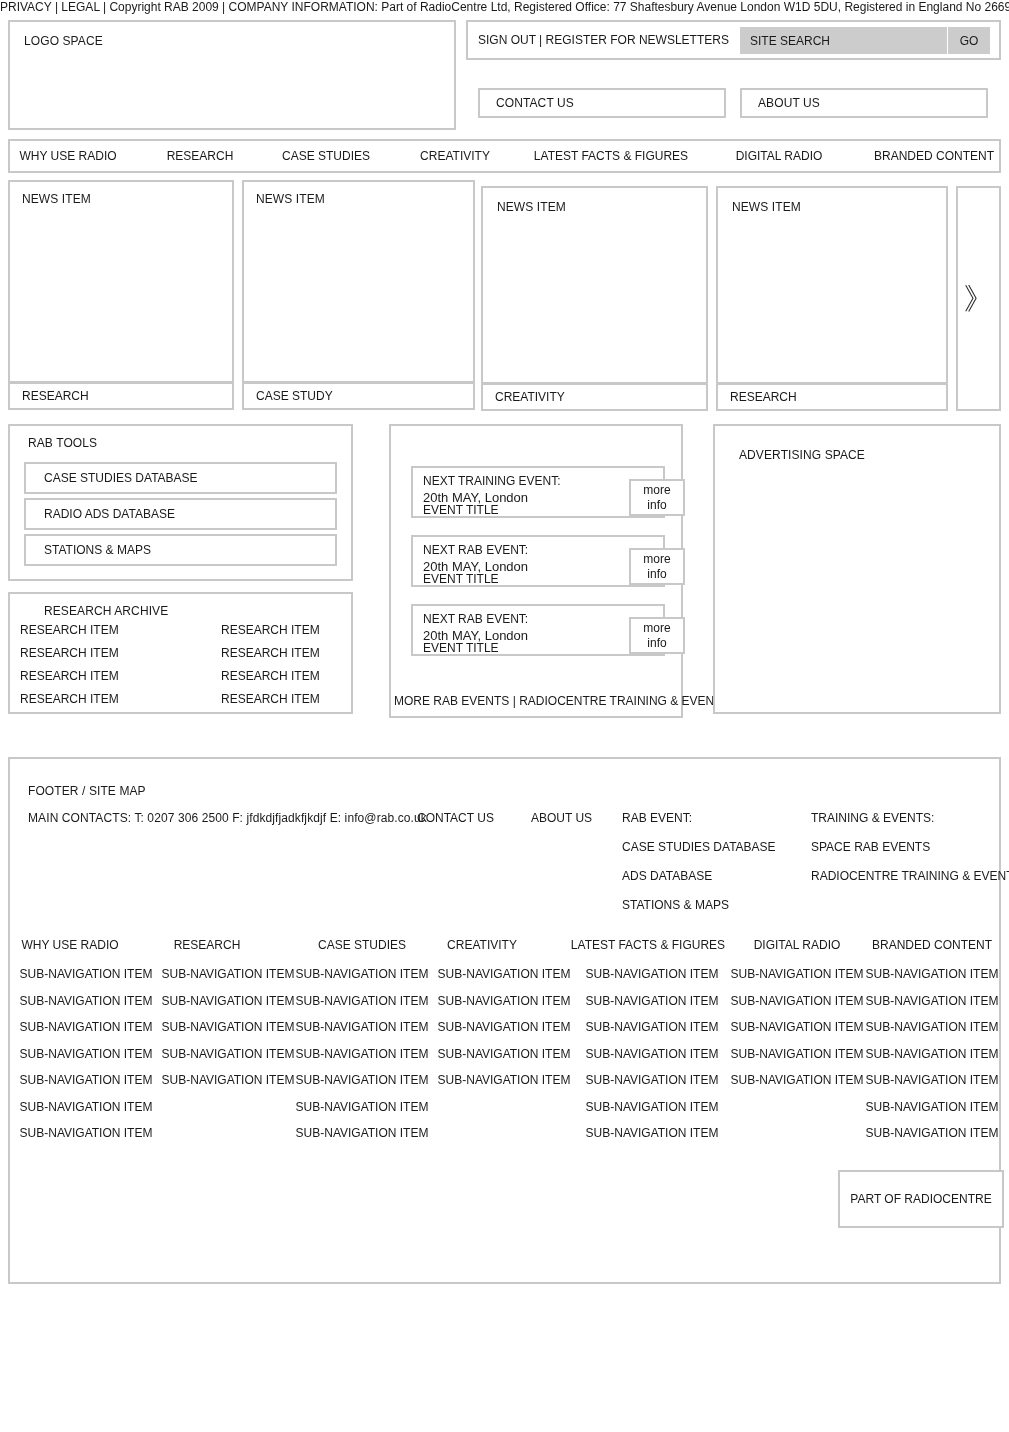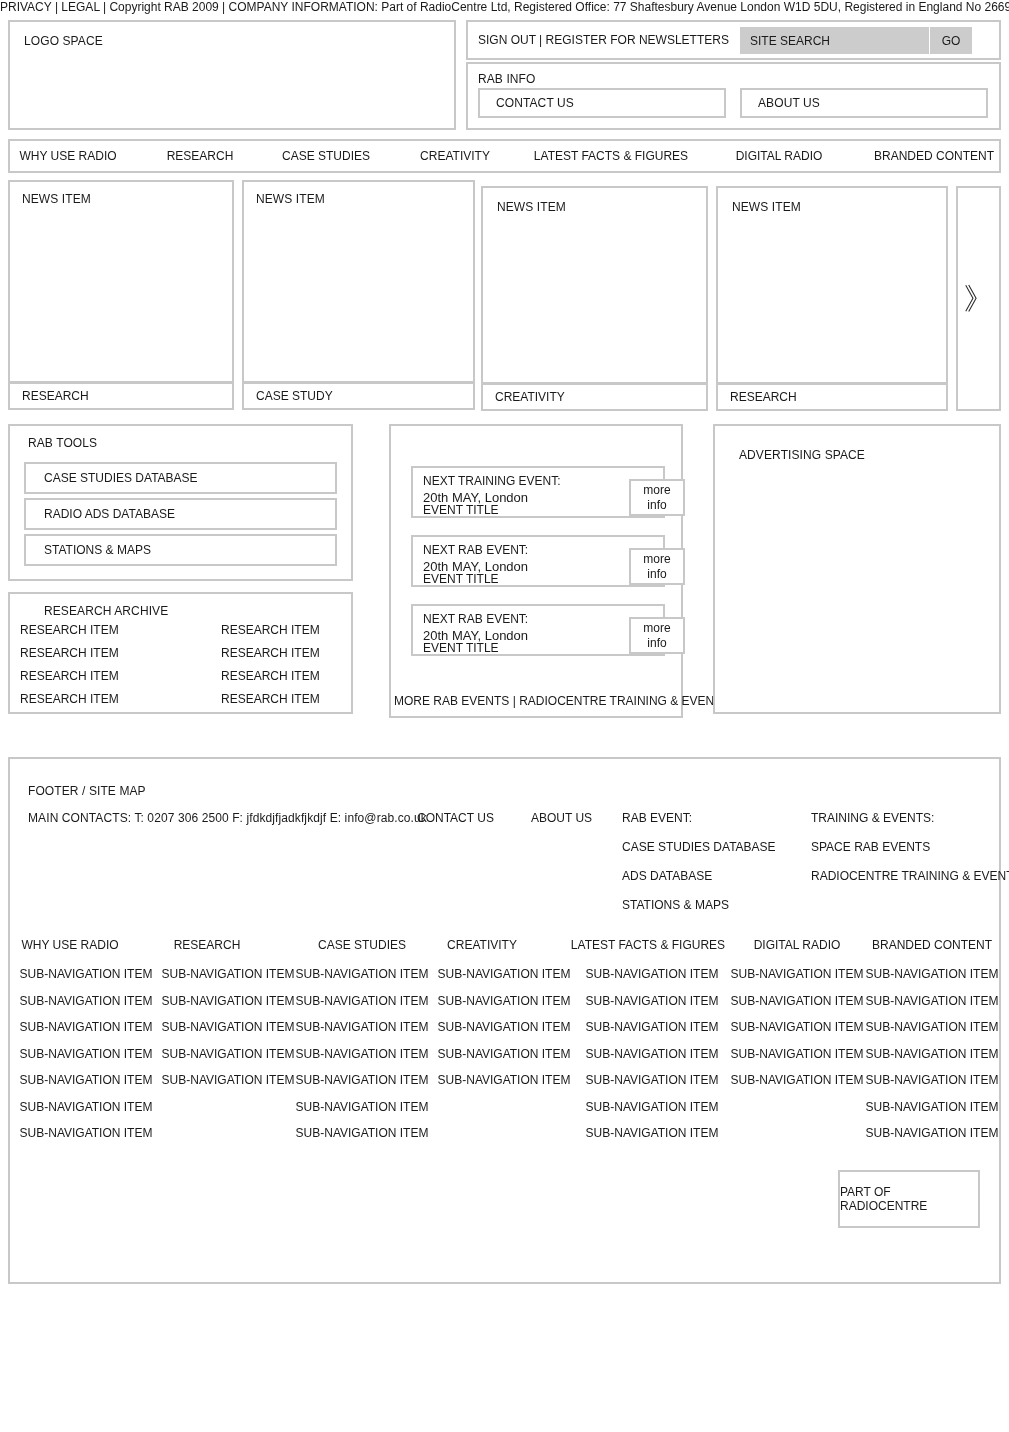--- a/index.html
+++ b/index.html
@@ -40,21 +40,21 @@
     color: #1a1a1a;
   }
 
   
   #logo-space { left: 8px;  top: 20px;  width: 448px; height: 110px; }
   #logo-space .lbl { left: 14px; top: 12px; }
 
   #header-right-top { left: 466px; top: 20px; width: 535px; height: 40px; }
   #header-util { position:absolute; left: 10px; top: 11px; font-size: 12px; }
   #site-search {
-    position: absolute; left: 272px; top: 5px; width: 232px; height: 27px;
+    position: absolute; left: 272px; top: 5px; width: 250px; height: 27px;
     background: #cccccc; box-sizing: border-box; display: flex; align-items: center;
   }
   #site-search .ss-text { padding-left: 10px; flex: 1; font-size: 12px; }
   #site-search .ss-go {
     width: 42px; height: 100%; display: flex; align-items: center; justify-content: center;
     border-left: 1px solid #ffffff; font-size: 12px;
   }
 
   #rab-info { left: 466px; top: 62px; width: 535px; height: 68px; }
   #rab-info > .lbl { left: 10px; top: 8px; }
@@ -145,21 +145,21 @@
   #footer-title { left: 28px; top: 784px; }
   #footer-contacts { left: 28px; top: 811px; }
 
   .f-link { position: absolute; font-size: 12px; white-space: nowrap; }
   .f-colhead { position: absolute; font-size: 12px; white-space: nowrap; }
 
   .subnav-head { position: absolute; font-size: 12px; white-space: nowrap; }
   .subnav-item { position: absolute; font-size: 12px; white-space: nowrap; }
 
   #radiocentre-box {
-    left: 838px; top: 1170px; width: 142px; height: 58px;
+    left: 838px; top: 1170px; width: 166px; height: 58px;
     display: flex; align-items: center; justify-content: center;
   }
   #radiocentre-box span { font-size: 12px; }
 
   #legal { left: 28px; top: 1228px; font-size: 12px; white-space: nowrap; }
 </style>
 </head>
 <body>
 
 <div class="page">
@@ -170,23 +170,20 @@
   </div>
 
   <div class="wf" id="header-right-top">
     <span id="header-util">SIGN OUT | REGISTER FOR NEWSLETTERS</span>
     <div id="site-search">
       <span class="ss-text">SITE SEARCH</span>
       <span class="ss-go">GO</span>
     </div>
   </div>
 
-  <div class="wf" id="rab-info">
-    <span class="lbl">RAB INFO</span>
-  </div>
   <div class="wf btnbox" id="contact-us-btn">
     <span class="lbl">CONTACT US</span>
   </div>
   <div class="wf btnbox" id="about-us-btn">
     <span class="lbl">ABOUT US</span>
   </div>
 
   
   <div class="wf" id="main-nav">
     <div class="navrow" id="main-nav-row">

